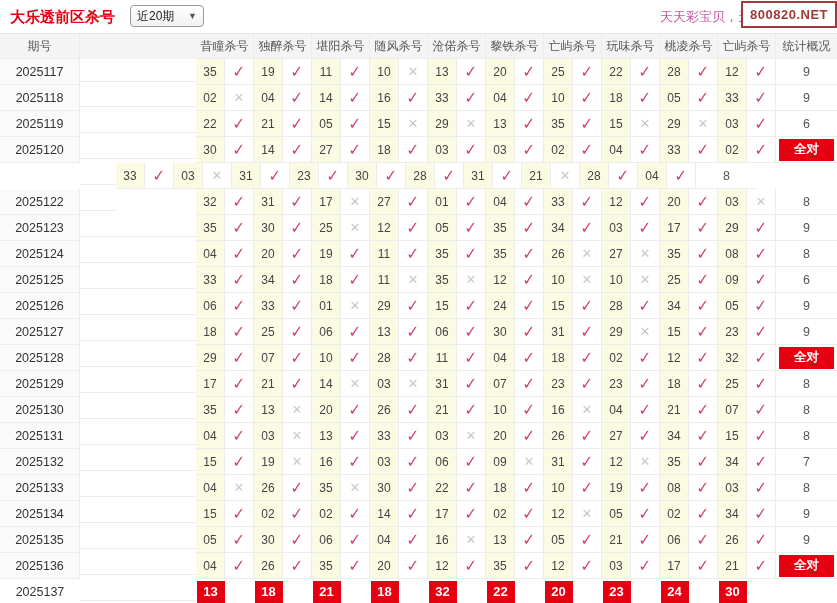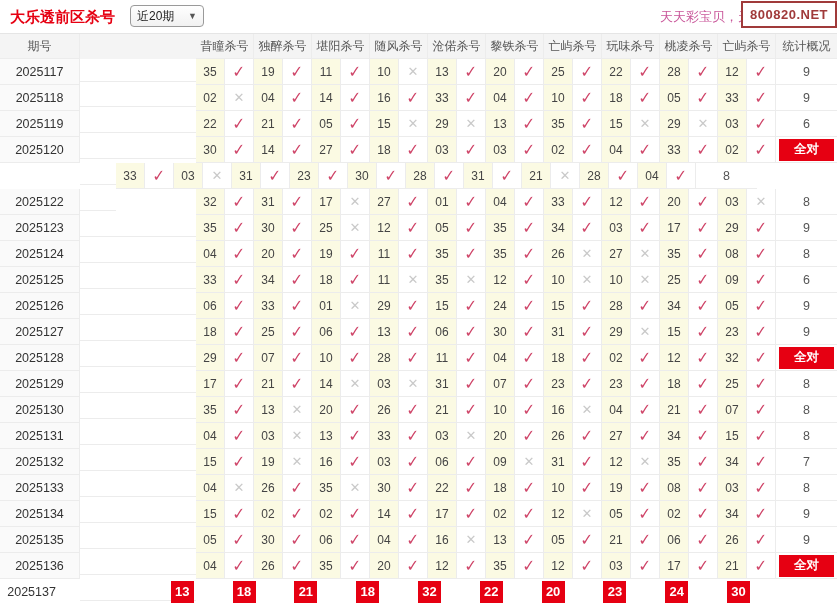--- a/index.html
+++ b/index.html
@@ -29,21 +29,21 @@
   .c-draw .plus { color:#333; margin:0 2px; font-weight:normal; }
   .c-draw .back { color:#3333cc; }
   .c-kh { width:58px; }
   .c-num { width:29px; background:#fbfae3; color:#444; }
   .c-mark { width:29px; background:#fff; }
   .c-stat { width:61px; color:#555; font-size:12.5px; }
   .mk-ok { color:#cf4468; font-size:16px; font-weight:bold; transform:rotate(-4deg); }
   .mk-no { color:#c9c9c9; font-size:13px; font-weight:bold; }
   .badge-all { background:#e60012; color:#fff; font-weight:bold; font-size:12.5px;
     width:55px; height:22px; display:flex; align-items:center; justify-content:center; }
-  .row.ftr { height:25px;gap:8px; }
+  .row.ftr { height:25px; }
   .row.ftr .cell { border-bottom:none; border-right:none; }
   .f-label { background:#e60012; color:#fff; font-weight:bold; font-size:13px;
     width:140px; height:22px; margin-left:-24px; display:flex; align-items:center; justify-content:center; }
   .f-num { background:#e60012; color:#fff; font-weight:bold; font-size:13px;
     width:28px; height:22px; display:flex; align-items:center; justify-content:center; }
   .ftr .c-period { background:#fff; }
 </style>
 </head>
 <body>
 

